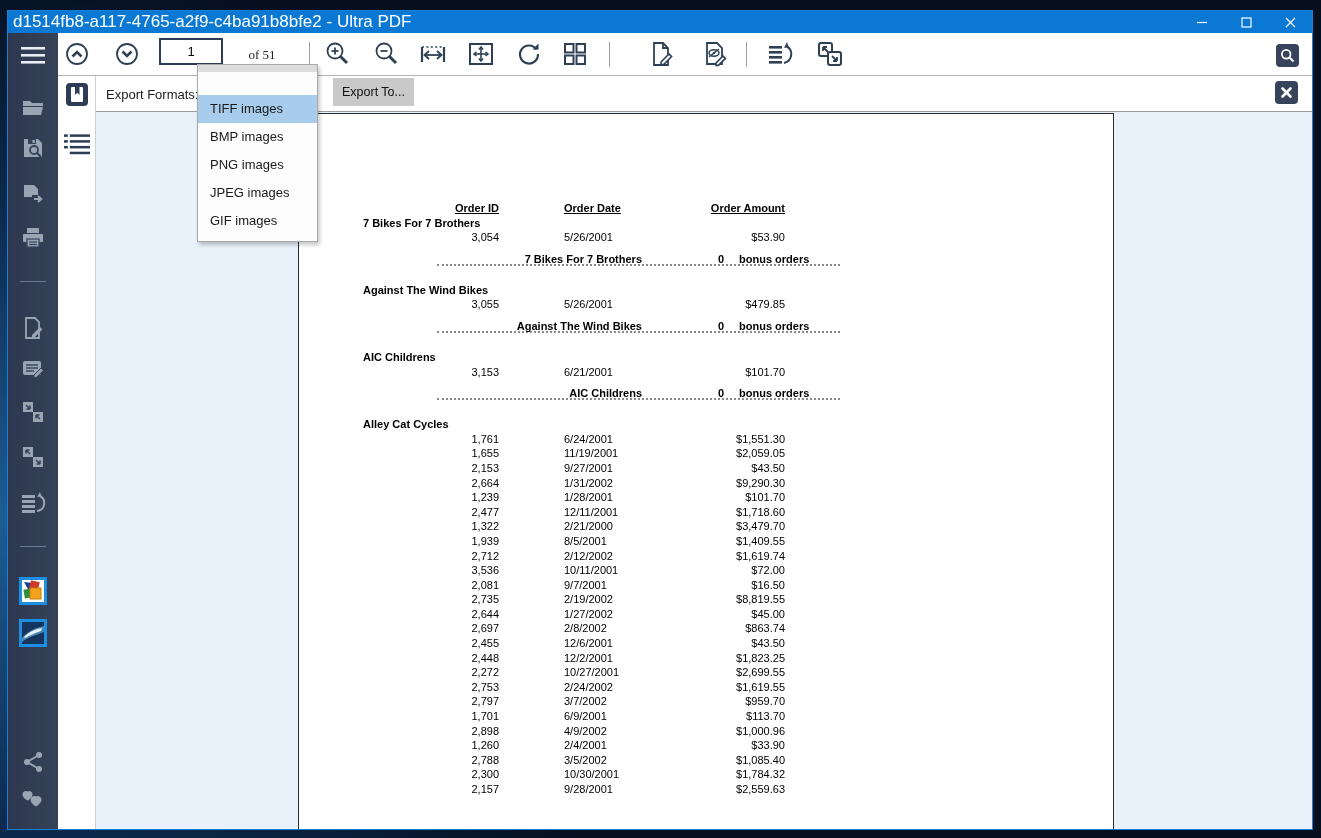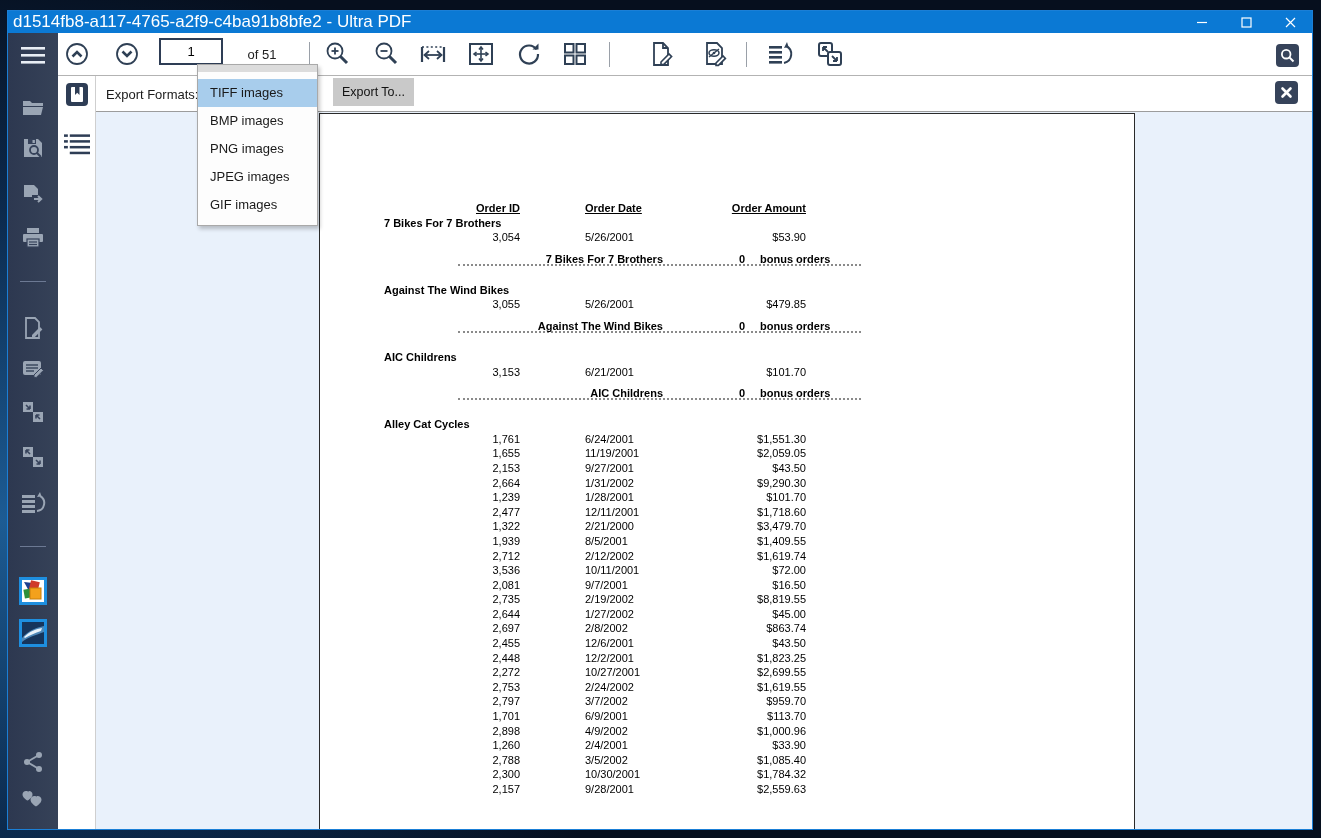--- a/index.html
+++ b/index.html
@@ -21,43 +21,43 @@
   .nav-ic{position:absolute;left:12px;width:26px;height:26px;display:flex;align-items:center;justify-content:center;color:#9aa5b4;}
   .nav-div{position:absolute;left:12px;width:26px;height:1px;background:#6c7993;}
   .app-ic{position:absolute;left:11px;width:28px;height:28px;border:3px solid #1e8fe0;background:#fff;overflow:hidden;}
   
   #toolbar{position:absolute;left:50px;top:22px;right:0;height:43px;background:#fff;border-bottom:1px solid #b3b3b3;}
   .tb-btn{position:absolute;top:4px;width:34px;height:34px;display:flex;align-items:center;justify-content:center;color:#2f4055;}
   .tb-sep{position:absolute;top:9px;width:1px;height:25px;background:#9aa0a8;}
   #page-input{position:absolute;left:101px;top:5px;width:64px;height:27px;border:2px solid #2e3d55;
     font:13px "Liberation Sans",sans-serif;text-align:center;padding:0;background:#fff;}
   #page-count{position:absolute;left:176px;top:0;height:43px;width:56px;display:flex;align-items:center;justify-content:center;
-    font-size:13px;color:#222;}
+    font-size:13px;color:#222;font-family:Liberation Serif, serif;}
   #search-btn{position:absolute;right:13px;top:11px;width:23px;height:23px;border-radius:4px;background:#36435a;
     display:flex;align-items:center;justify-content:center;color:#fff;}
   
   #tabstrip{position:absolute;left:50px;top:65px;width:38px;bottom:0;background:#fff;border-right:1px solid #cfcfcf;}
   .tab-ic{position:absolute;left:6px;width:26px;height:26px;display:flex;align-items:center;justify-content:center;color:#2e3d55;}
   
   #exportbar{position:absolute;left:88px;top:65px;right:0;height:36px;background:#fff;border-bottom:1px solid #9c9c9c;}
   #export-label{position:absolute;left:10px;top:0;height:36px;display:flex;align-items:center;font-size:13px;color:#1a1a1a;}
   #export-to{position:absolute;left:237px;top:2px;width:81px;height:28px;background:#c9c9c9;border:none;
     font:12.5px "Liberation Sans",sans-serif;color:#111;display:flex;align-items:center;justify-content:center;}
   #export-close{position:absolute;right:14px;top:5px;width:23px;height:23px;border-radius:4px;background:#36435a;
     display:flex;align-items:center;justify-content:center;color:#fff;}
   
   #dd-pop{position:absolute;left:101px;top:-12px;width:121px;background:#fdfdfd;border:1px solid #a9a9a9;
-    box-shadow:2px 3px 4px rgba(0,0,0,.22);z-index:60;padding-top:14px;padding-bottom:6px;}
+    box-shadow:2px 3px 4px rgba(0,0,0,.22);z-index:60;padding-top:30px;padding-bottom:6px;}
   #dd-pop::before{content:"";position:absolute;left:0;top:0;right:0;height:7px;background:#dcdcdc;}
   .dd-item{height:28px;line-height:28px;padding-left:12px;font-size:13px;color:#1a1a1a;white-space:nowrap;}
   .dd-item.selected{background:#a8cdec;}
   
   #content{position:absolute;left:88px;top:101px;right:0;bottom:0;background:#e9f1fb;}
   #pdf-page{position:absolute;left:202px;top:1px;width:816px;bottom:0;background:#fff;
-    border:1px solid #2a2a2a;border-bottom:none;margin-left:21px;}
+    border:1px solid #2a2a2a;border-bottom:none;}
   #report{position:absolute;left:0;top:87px;width:560px;color:#000;}
   .r-line{position:relative;height:14.6px;font:11px/14.6px "Liberation Sans",sans-serif;}
   .hdr{font-weight:bold;}
   .hdr span{text-decoration:underline;}
   .c1{position:absolute;left:0;width:200px;text-align:right;}
   .c2{position:absolute;left:265px;}
   .c3{position:absolute;left:386px;width:100px;text-align:right;}
   .grp-name{font:bold 11px/14.6px "Liberation Sans",sans-serif;margin-left:64px;height:14.6px;white-space:nowrap;}
   .summary{position:relative;height:13px;margin:8px 0 17px 138px;width:403px;border-bottom:2px dotted #8a8a8a;
     font:bold 11px/13px "Liberation Sans",sans-serif;}

